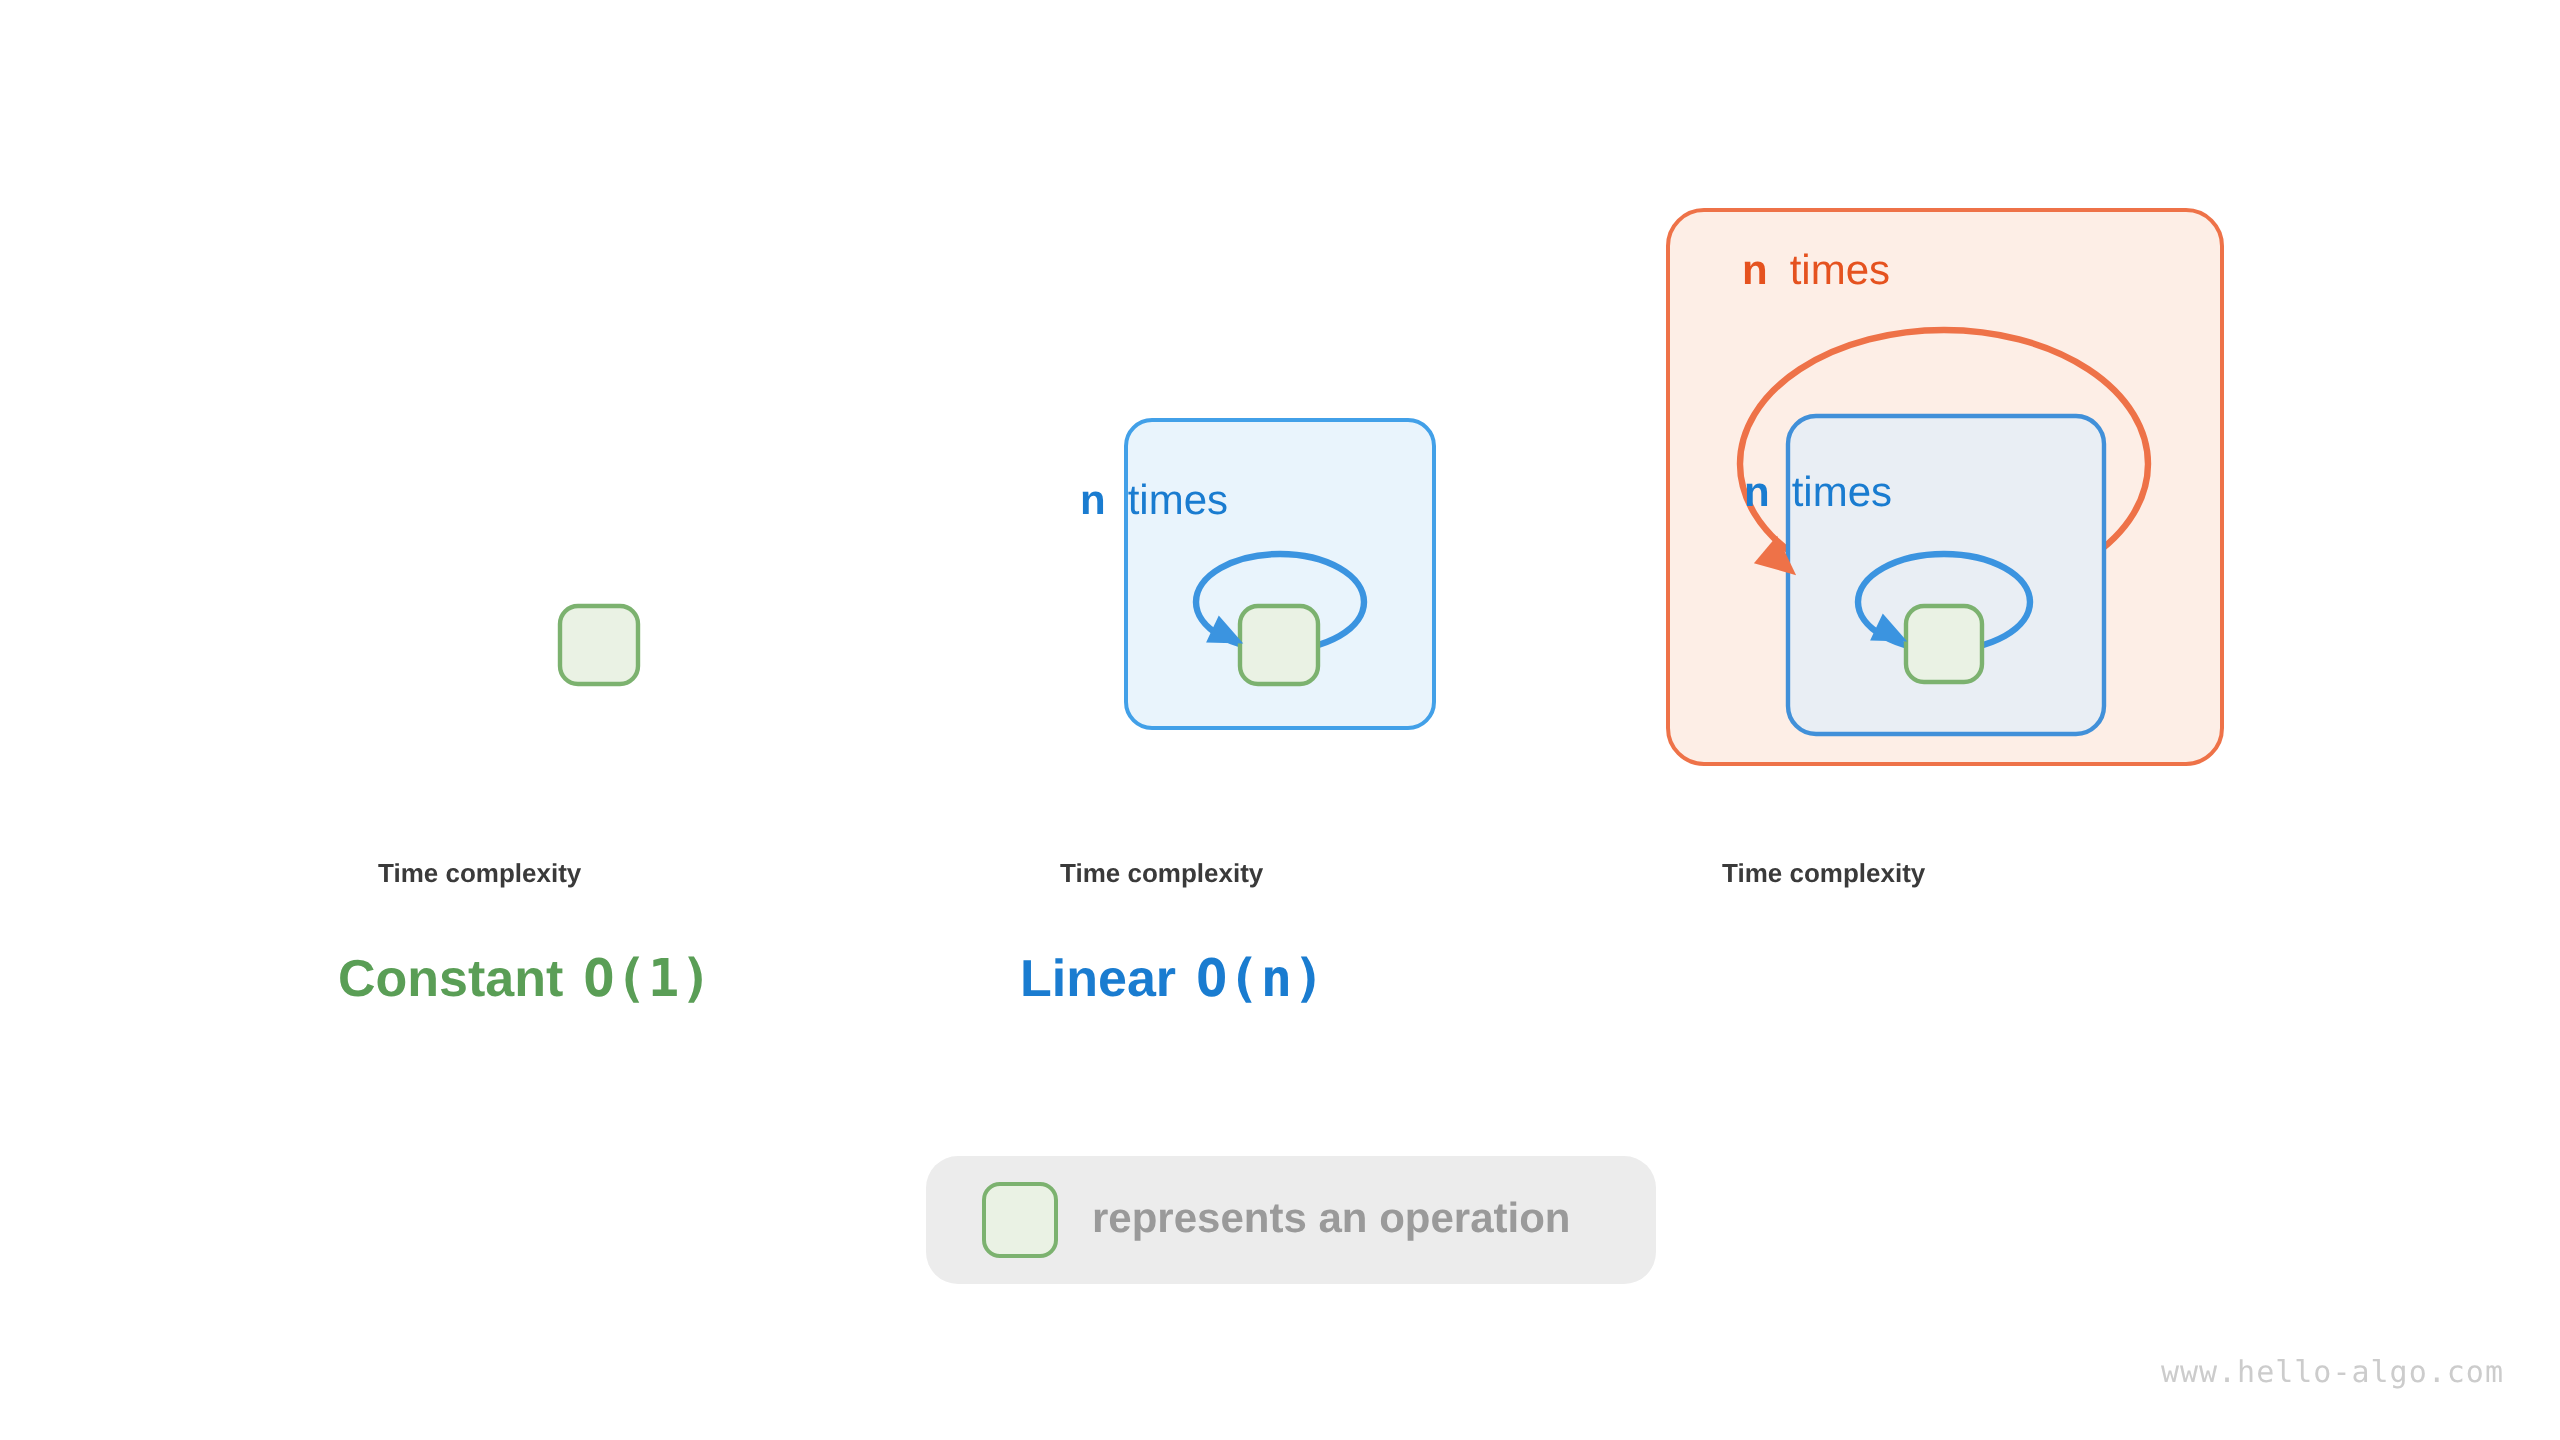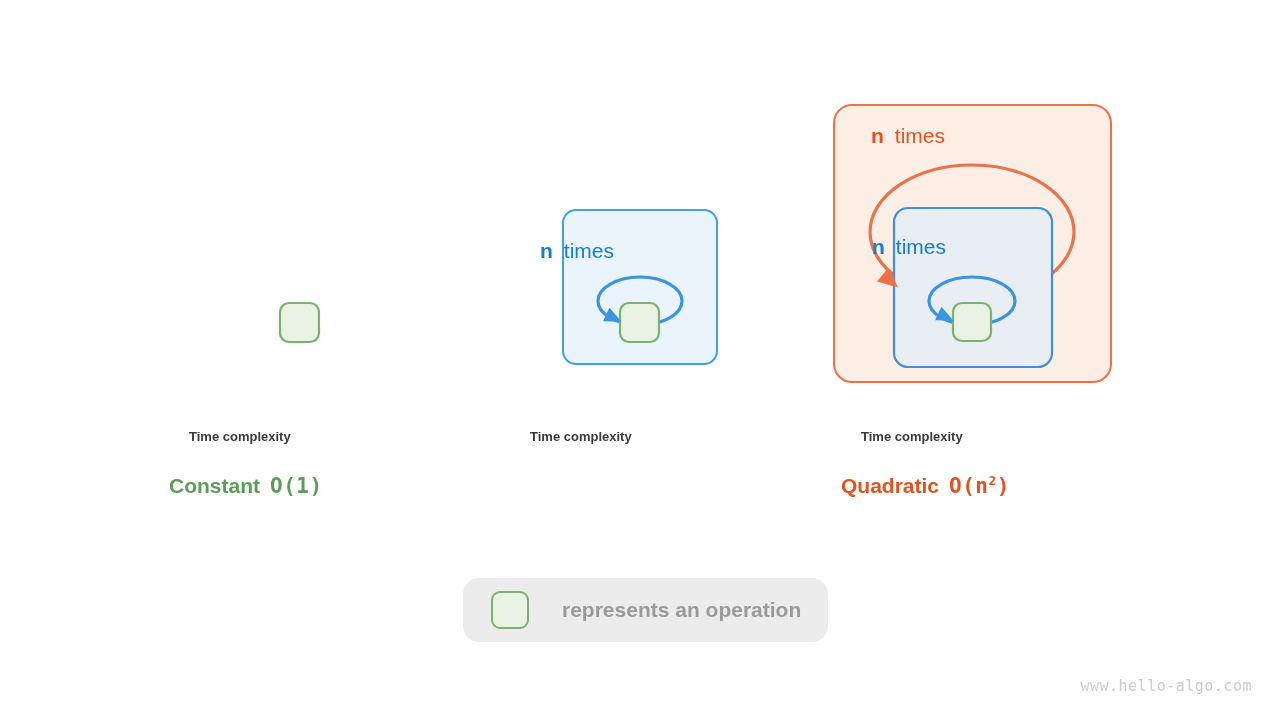--- a/index.html
+++ b/index.html
@@ -37,32 +37,32 @@
   .loop-label-constant { left: 200px; top: 252px; color: var(--green-text); }
   .loop-label-linear   { left: 540px; top: 239px; color: var(--blue-text); }
   .loop-label-quad-outer { left: 871px; top: 124px; color: var(--orange-text); }
   .loop-label-quad-inner { left: 872px; top: 235px; color: var(--blue-text); }
 
   .panel-title { width: 220px; font-size: 13px; font-weight: 700; color: var(--title-text); top: 429px; }
   .title-constant { left: 189px; }
   .title-linear   { left: 530px; }
   .title-quad     { left: 861px; }
 
-  .panel-sub { width: 260px; font-size: 21px; font-weight: 700; top: 474px; }
+  .panel-sub { width: 260px; font-size: 26px; font-weight: 700; top: 474px; }
   .sub-constant { left: 169px; color: var(--green-text); }
   .sub-linear   { left: 510px; color: var(--blue-text); }
   .sub-quad     { left: 841px; color: var(--orange-text); }
   .panel-sub .big-o { font-family: "DejaVu Sans Mono", monospace; margin-left: 10px; letter-spacing: 0.5px; }
   .panel-sub sup { font-size: 0.62em; vertical-align: super; line-height: 0; }
 
   
   .legend {
     position: absolute; left: 463px; top: 578px; width: 365px; height: 64px;
     background: var(--legend-bg); border-radius: 16px;
-    display: flex; align-items: center; padding-left: 28px; gap: 33px; z-index: 3;
+    display: flex; align-items: center; padding-left: 28px; gap: 17px; z-index: 3;
   }
   .legend-swatch {
     width: 38px; height: 38px; border-radius: 9px;
     background: var(--green-fill); border: 2.2px solid var(--green);
   }
   .legend-text { font-size: 21px; font-weight: 700; color: var(--legend-text); }
 
   .watermark {
     position: absolute; right: 28px; top: 677px; z-index: 3;
     font-family: "DejaVu Sans Mono", monospace; font-size: 15px;
@@ -103,22 +103,22 @@
     <span class="count">n</span><span class="word">times</span>
   </div>
 
   <div class="txt panel-title title-constant">Time complexity</div>
   <div class="txt panel-title title-linear">Time complexity</div>
   <div class="txt panel-title title-quad">Time complexity</div>
 
   <div class="txt panel-sub sub-constant">
     <span>Constant</span><span class="big-o">O(1)</span>
   </div>
-  <div class="txt panel-sub sub-quad">
-    <span>Quadratic</span><span class="big-o"><span>O(n</span><sup>2</sup><span>)</span></span>
+  <div class="txt panel-sub sub-linear">
+    <span>Linear</span><span class="big-o">O(n)</span>
   </div>
 
   <div class="legend">
     <div class="legend-swatch"></div>
     <div class="legend-text">represents an operation</div>
   </div>
 
   <div class="watermark">www.hello-algo.com</div>
 
 </div>

